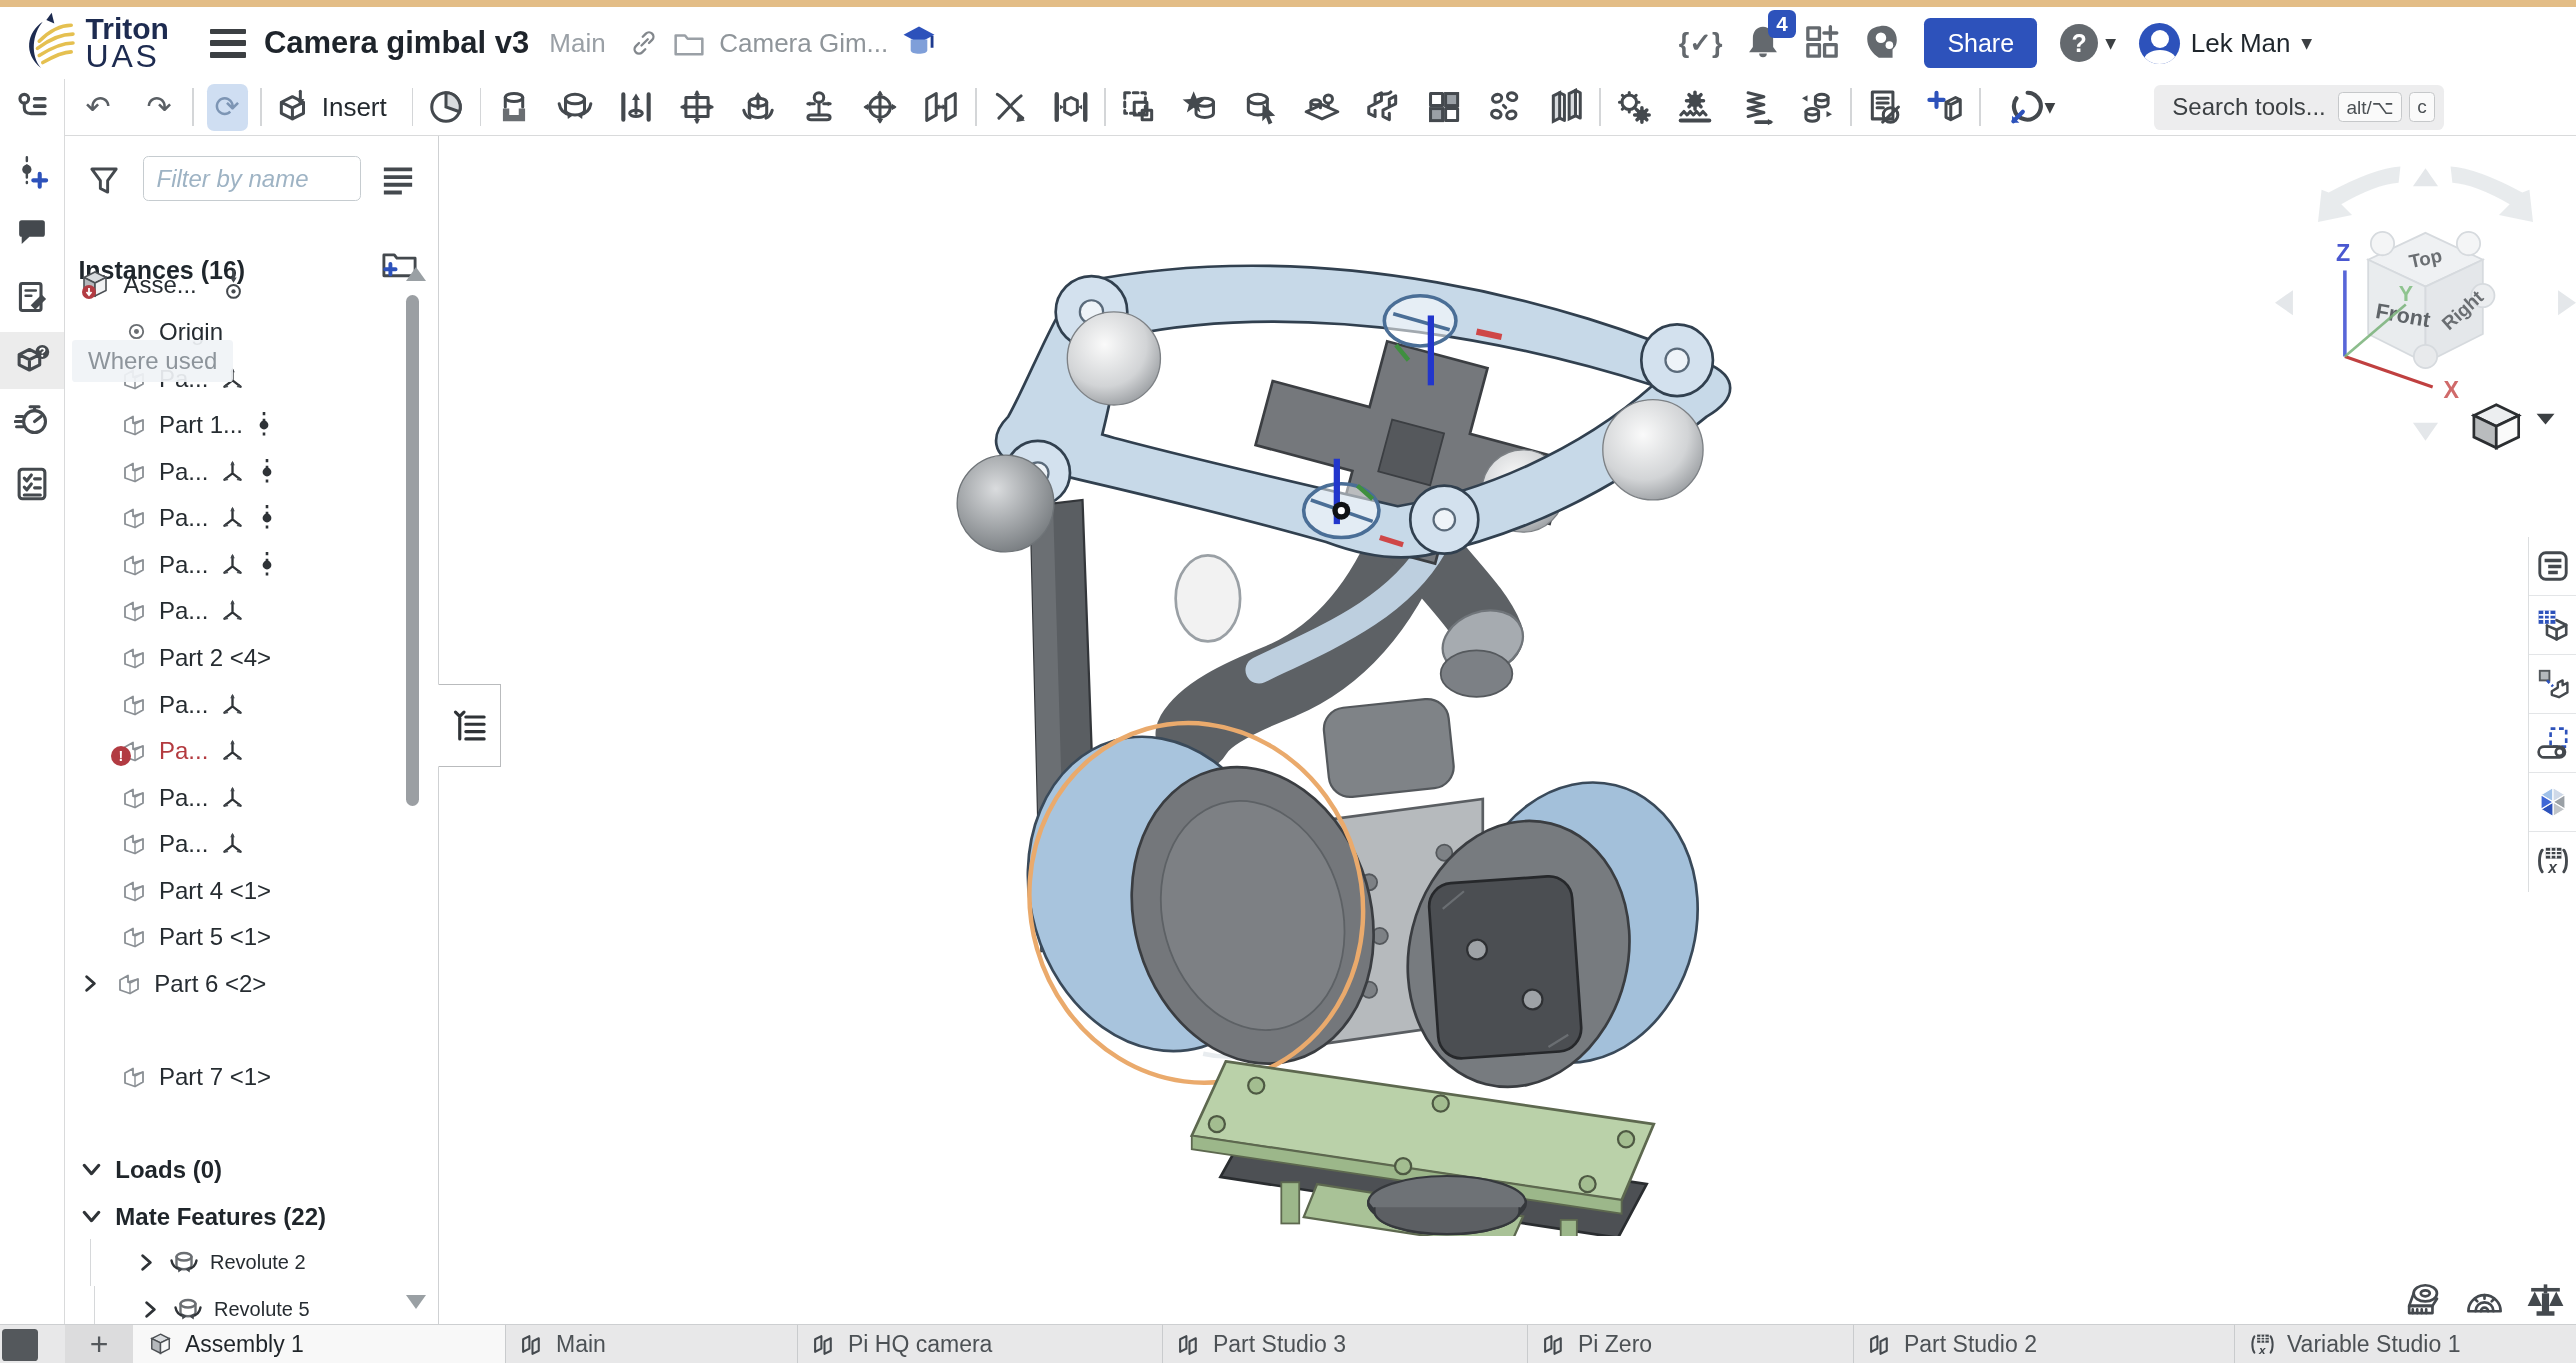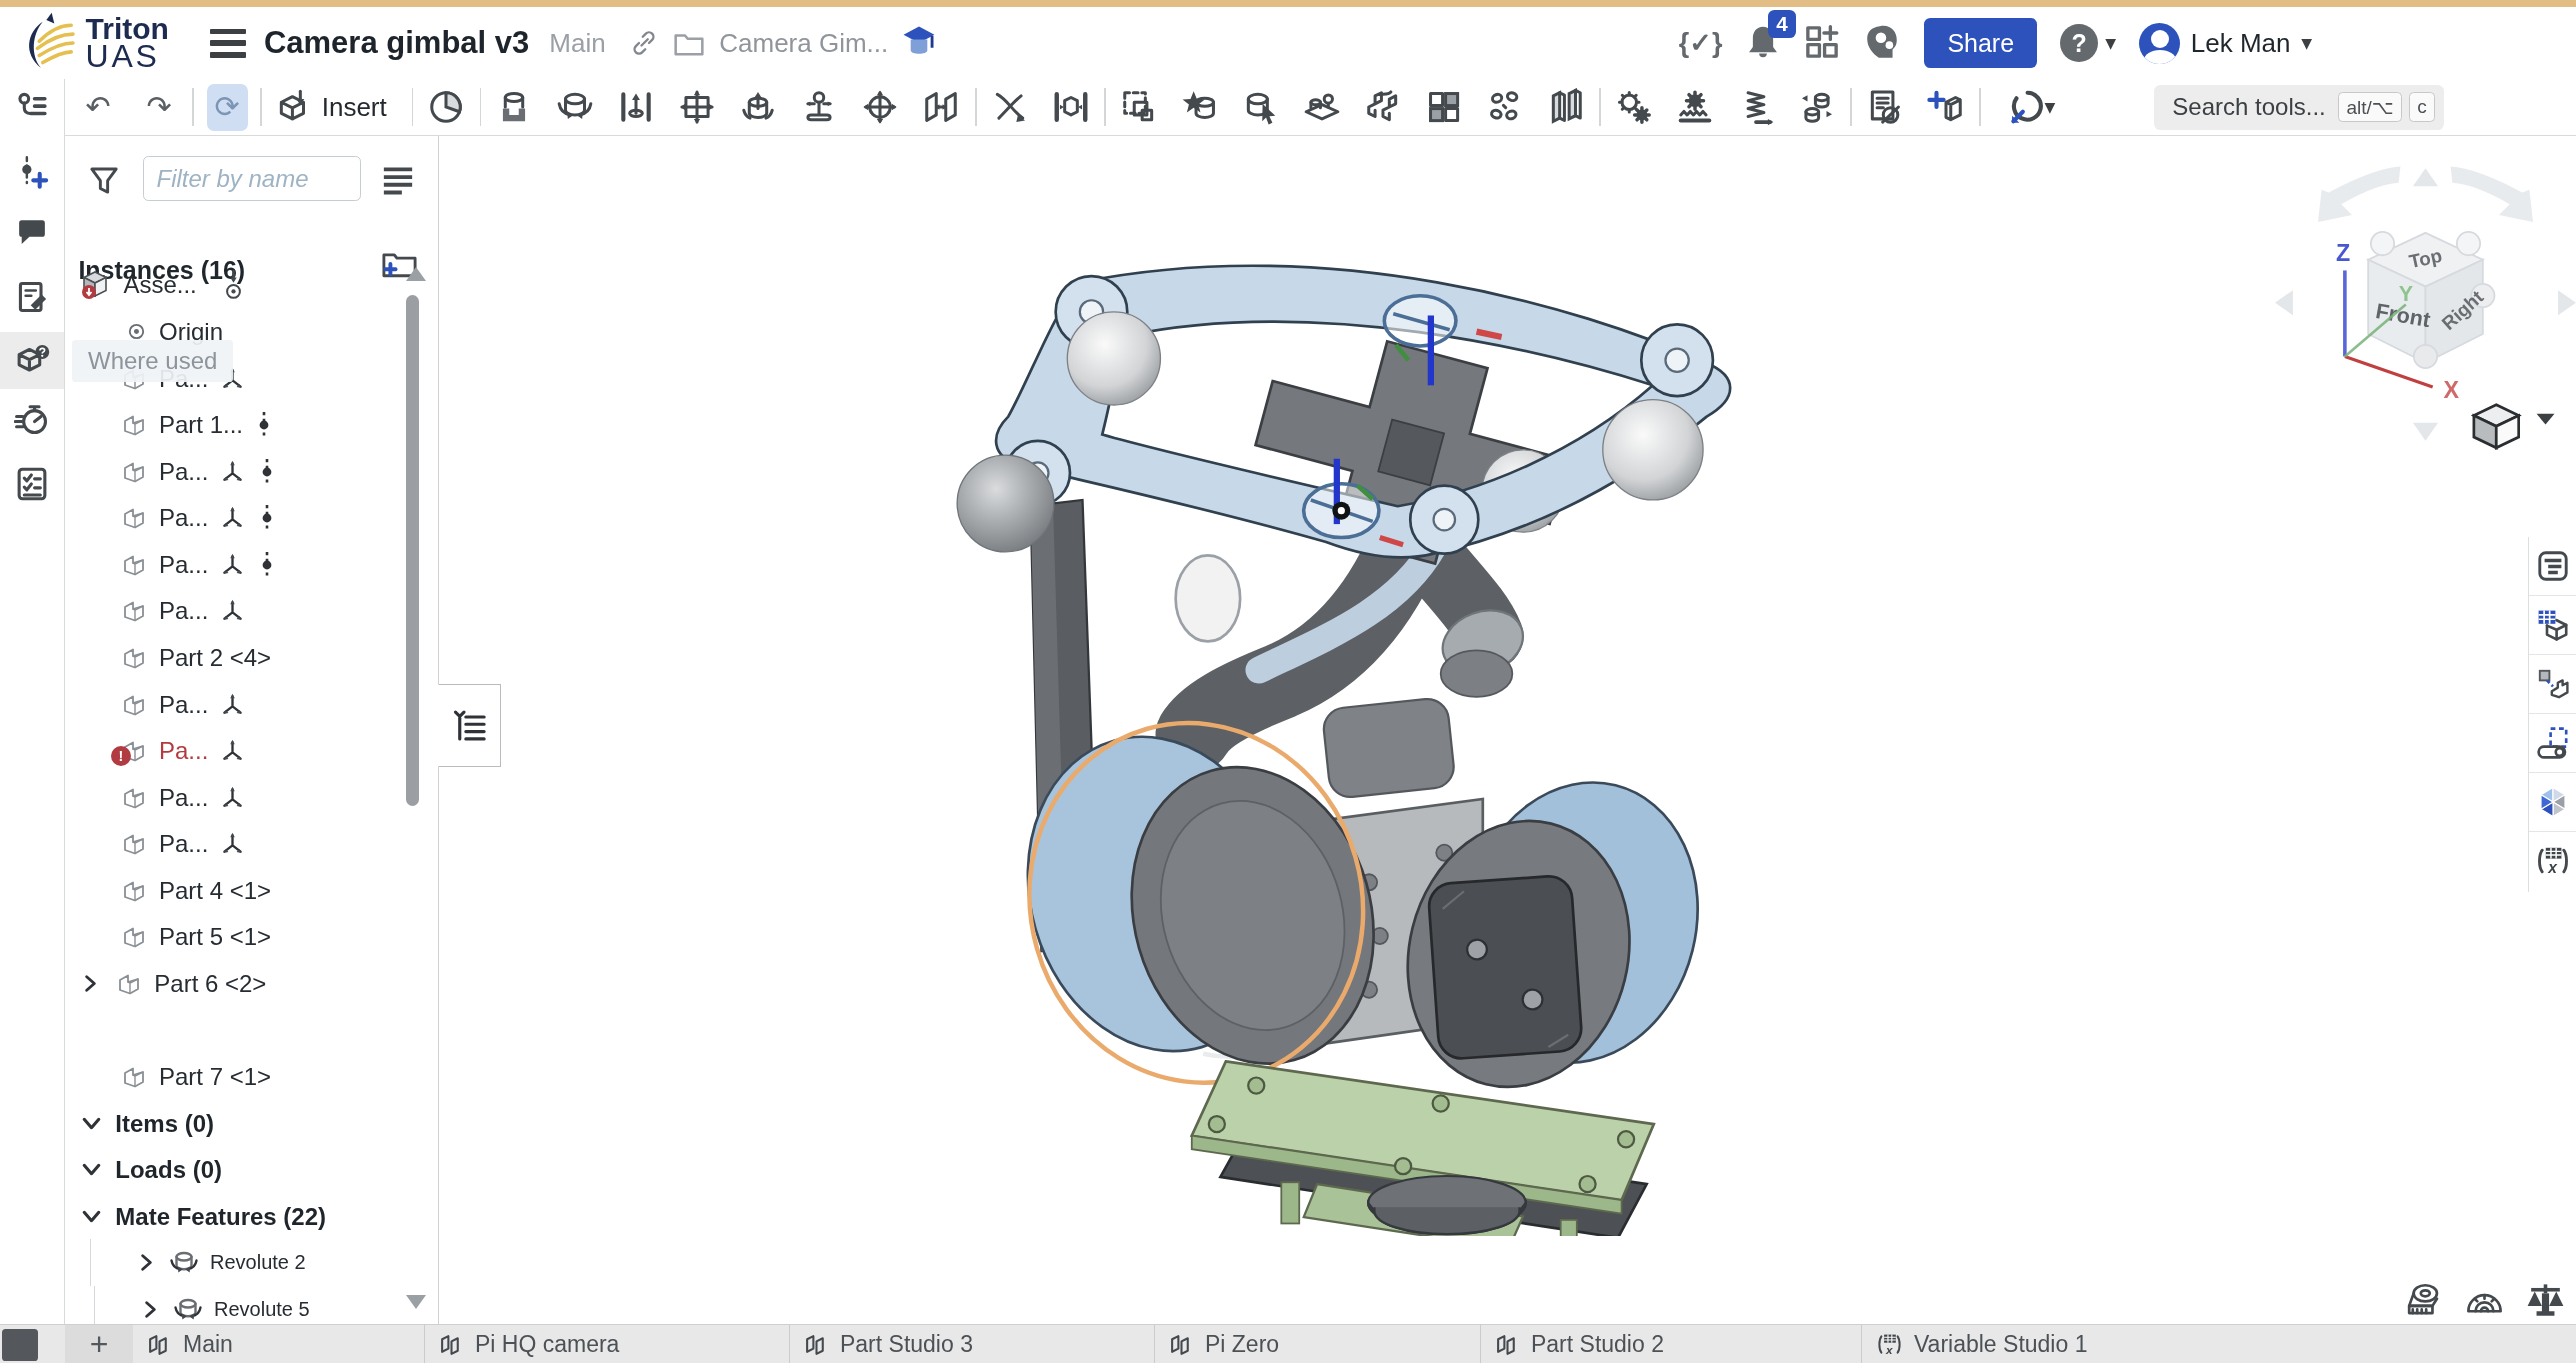--- a/index.html
+++ b/index.html
@@ -801,28 +801,20 @@
     <div class="trow" style="top:917px;padding-left:53px">
       <span class="pt-ic">
           <svg width="30" height="30" viewBox="0 0 30 30">
             <path d="M7,11 L15,6.5 L15,13 L25,10 L25,20 L17,24.5 L7,21 Z" fill="#fff" stroke="#8a8f94" stroke-width="1.8" stroke-linejoin="round"></path>
             <path d="M15,13 L17,14 L17,24.5 M17,14 L25,10" fill="none" stroke="#8a8f94" stroke-width="1.4"></path>
           </svg>
         </span>
       <span class="lbl">Part 7 &lt;1&gt;</span>
     </div>
 
-    <div class="trow secrow" style="top:964px;padding-left:14.3px">
-      <span class="pt-ic">
-          <svg width="25" height="25" viewBox="0 0 24 24">
-            <path class="st" style="stroke:#2f3337;stroke-width:3" d="M5,8 L12,16 L19,8"></path>
-          </svg>
-        </span>
-      <span class="lbl">Items (0)</span>
-    </div>
     <div class="trow secrow" style="top:1010px;padding-left:14.3px">
       <span class="pt-ic">
           <svg width="25" height="25" viewBox="0 0 24 24">
             <path class="st" style="stroke:#2f3337;stroke-width:3" d="M5,8 L12,16 L19,8"></path>
           </svg>
         </span>
       <span class="lbl">Loads (0)</span>
     </div>
     <div class="trow secrow" style="top:1057px;padding-left:14.3px">
       <span class="pt-ic">
@@ -1113,20 +1105,28 @@
           <rect x="9" y="4" width="13" height="9" fill="#3f4449"></rect>
           <path d="M9,7 H22 M9,10 H22 M13.3,4 V13 M17.6,4 V13" stroke="#fff" stroke-width="1.2"></path>
           <text x="11" y="25" font-size="13" font-style="italic" font-weight="bold" fill="#3f4449">x</text>
         </svg>
     </div>
   </div>
 
   <div class="corner-sq"></div>
   <div class="tabbar">
     <div class="plus-cell">+</div>
+    <div class="tab active" style="width:373px">
+      <svg width="27" height="27" viewBox="0 0 34 34">
+          <polygon points="17,4 28,9.5 17,15 6,9.5" fill="#d8dbde" stroke="#4c5054" stroke-width="1.8"></polygon>
+          <polygon points="6,9.5 17,15 17,28 6,22.5" fill="#b4b8bc" stroke="#4c5054" stroke-width="1.8"></polygon>
+          <polygon points="17,15 28,9.5 28,22.5 17,28" fill="#f7f8f8" stroke="#4c5054" stroke-width="1.8"></polygon>
+        </svg>
+      <span>Assembly 1</span>
+    </div>
     <div class="tab" style="width:292px">
       <svg width="25" height="25" viewBox="0 0 24 24">
           <path class="st" style="stroke-width:2" d="M3,7 L9,4 V16 L3,19 Z M12,9 L18,6 V18 L12,21 Z"></path>
         </svg>
       <span>Main</span>
     </div>
     <div class="tab" style="width:365px">
       <svg width="25" height="25" viewBox="0 0 24 24">
           <path class="st" style="stroke-width:2" d="M3,7 L9,4 V16 L3,19 Z M12,9 L18,6 V18 L12,21 Z"></path>
         </svg>

